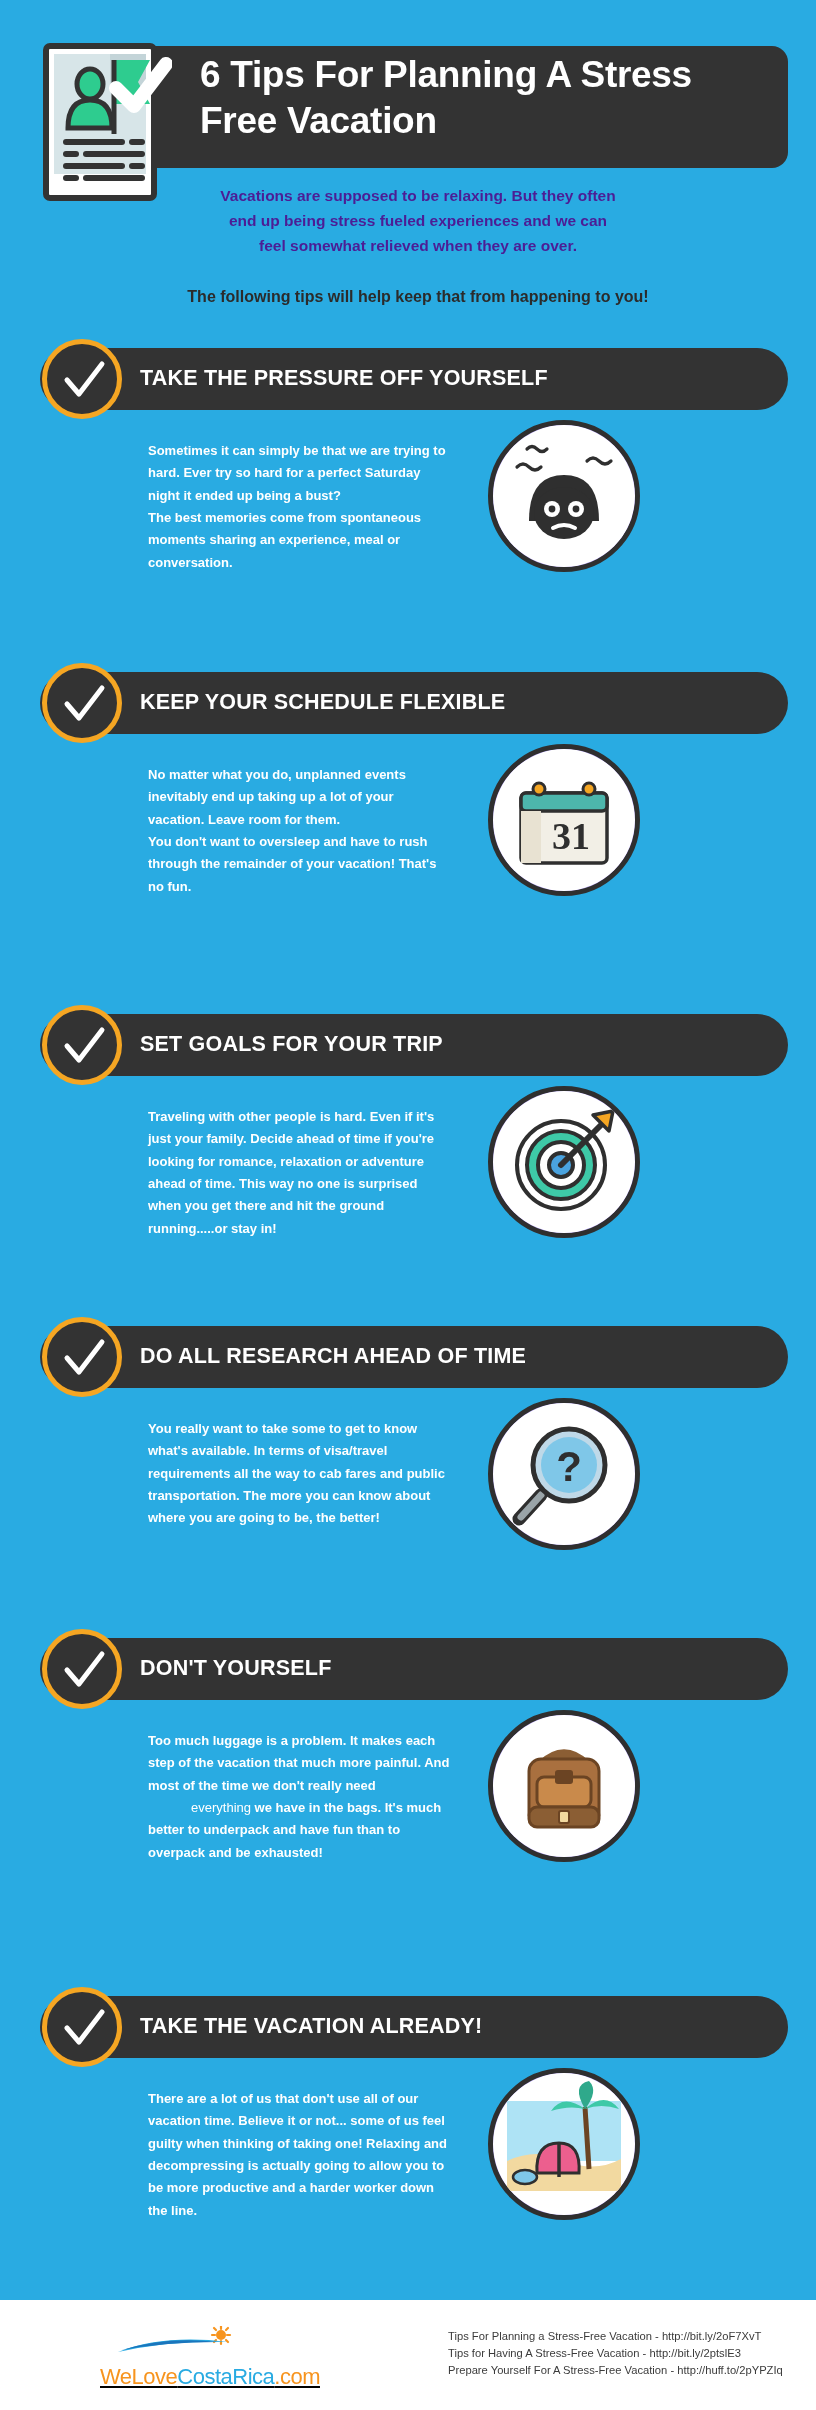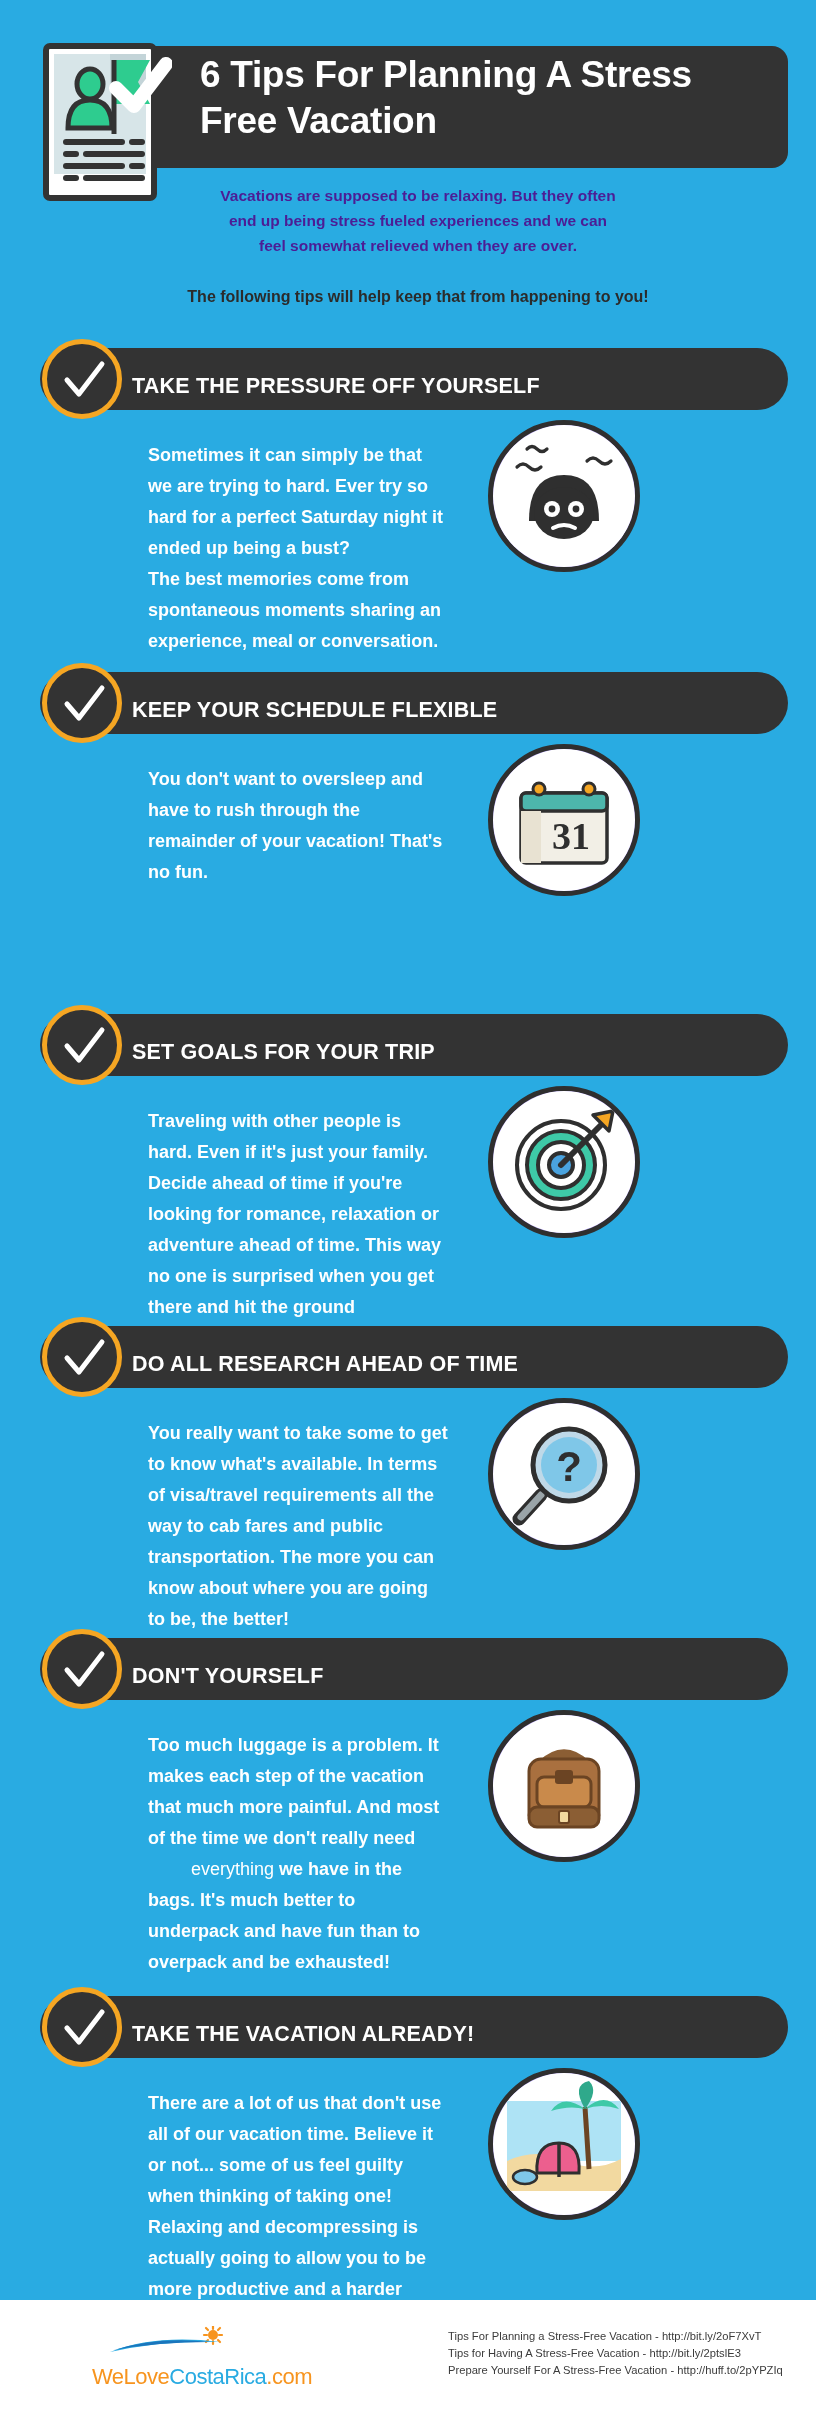--- a/index.html
+++ b/index.html
@@ -91,36 +91,35 @@
     top: -9px;
     width: 80px;
     height: 80px;
     border-radius: 50%;
     background: #333333;
     border: 5px solid #F5A623;
   }
   .tip-check svg { position: absolute; left: 13px; top: 13px; }
   .tip-heading {
     position: absolute;
-    left: 132px;
+    left: 140px;
     top: 18px;
     width: 600px;
     color: #ffffff;
     font-size: 21.5px;
     font-weight: bold;
     letter-spacing: 0.2px;
-    margin-top: 8px;
   }
   .tip-body {
     position: absolute;
     left: 148px;
     top: 92px;
     width: 302px;
     color: #ffffff;
-    font-size: 18px;
+    font-size: 13px;
     font-weight: bold;
     line-height: 1.72;
   }
   .tip-body p + p { }
   .tip-body b { font-weight: 400; margin-left: 43px; }
   .tip-art {
     position: absolute;
     width: 152px;
     height: 152px;
     border-radius: 50%;
@@ -131,21 +130,21 @@
 
   
   .footer {
     position: absolute;
     left: 0;
     bottom: 0;
     width: 816px;
     height: 110px;
     background: #ffffff;
   }
-  .logo-box { position: absolute; left: 92px; top: 26px; width: 230px; height: 60px; }
+  .logo-box { position: absolute; left: 100px; top: 26px; width: 230px; height: 60px; text-decoration: underline; }
   .logo-text { font-size: 22px; letter-spacing: -0.5px; }
   .sources {
     position: absolute;
     left: 448px;
     top: 28px;
     color: #3b3b3b;
     font-size: 11.2px;
     line-height: 1.5;
     font-family: "Liberation Sans", sans-serif;
   }
@@ -219,20 +218,21 @@
 
   <div class="tip" style="top:672px">
     <div class="tip-bar"></div>
     <div class="tip-check">
       <svg width="48" height="48" viewBox="0 0 48 48">
           <path d="M7 23 L19 37 L42 7" stroke="#fff" stroke-width="5" fill="none" stroke-linecap="round" stroke-linejoin="round"></path>
         </svg>
     </div>
     <div class="tip-heading">KEEP YOUR SCHEDULE FLEXIBLE</div>
     <div class="tip-body">
+      <p>No matter what you do, unplanned events inevitably end up taking up a lot of your vacation. Leave room for them.</p>
       <p>You don't want to oversleep and have to rush through the remainder of your vacation! That's no fun.</p>
     </div>
     <div class="tip-art" style="left:488px; top:72px">
       <svg width="142" height="142" viewBox="0 0 142 142">
         <circle cx="71" cy="71" r="71" fill="#fff"></circle>
         <rect x="28" y="44" width="86" height="70" rx="5" fill="#F2EFE6" stroke="#2f2f2f" stroke-width="3.5"></rect>
         <rect x="28" y="44" width="86" height="18" rx="5" fill="#4DB6AC" stroke="#2f2f2f" stroke-width="3.5"></rect>
         <rect x="28" y="62" width="20" height="52" fill="#E8E2D2"></rect>
         <circle cx="46" cy="40" r="6" fill="#F5A623" stroke="#2f2f2f" stroke-width="3"></circle>
         <circle cx="96" cy="40" r="6" fill="#F5A623" stroke="#2f2f2f" stroke-width="3"></circle>

